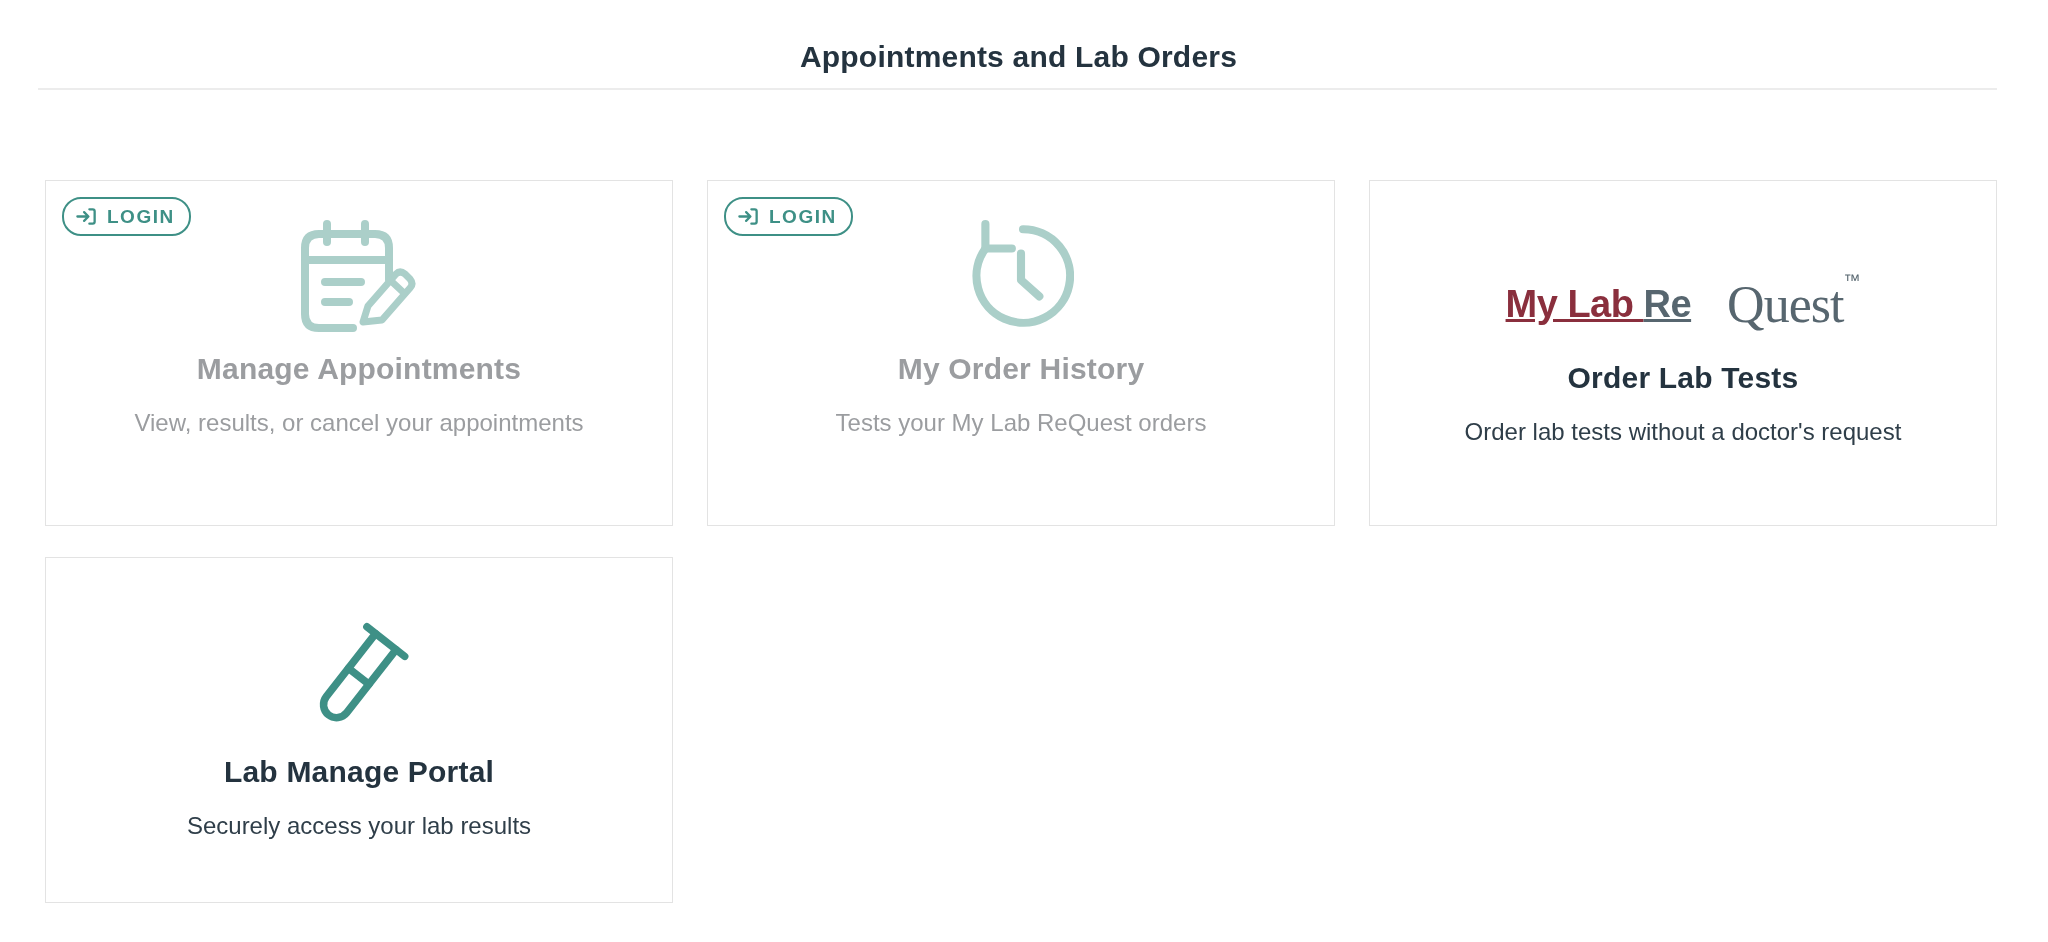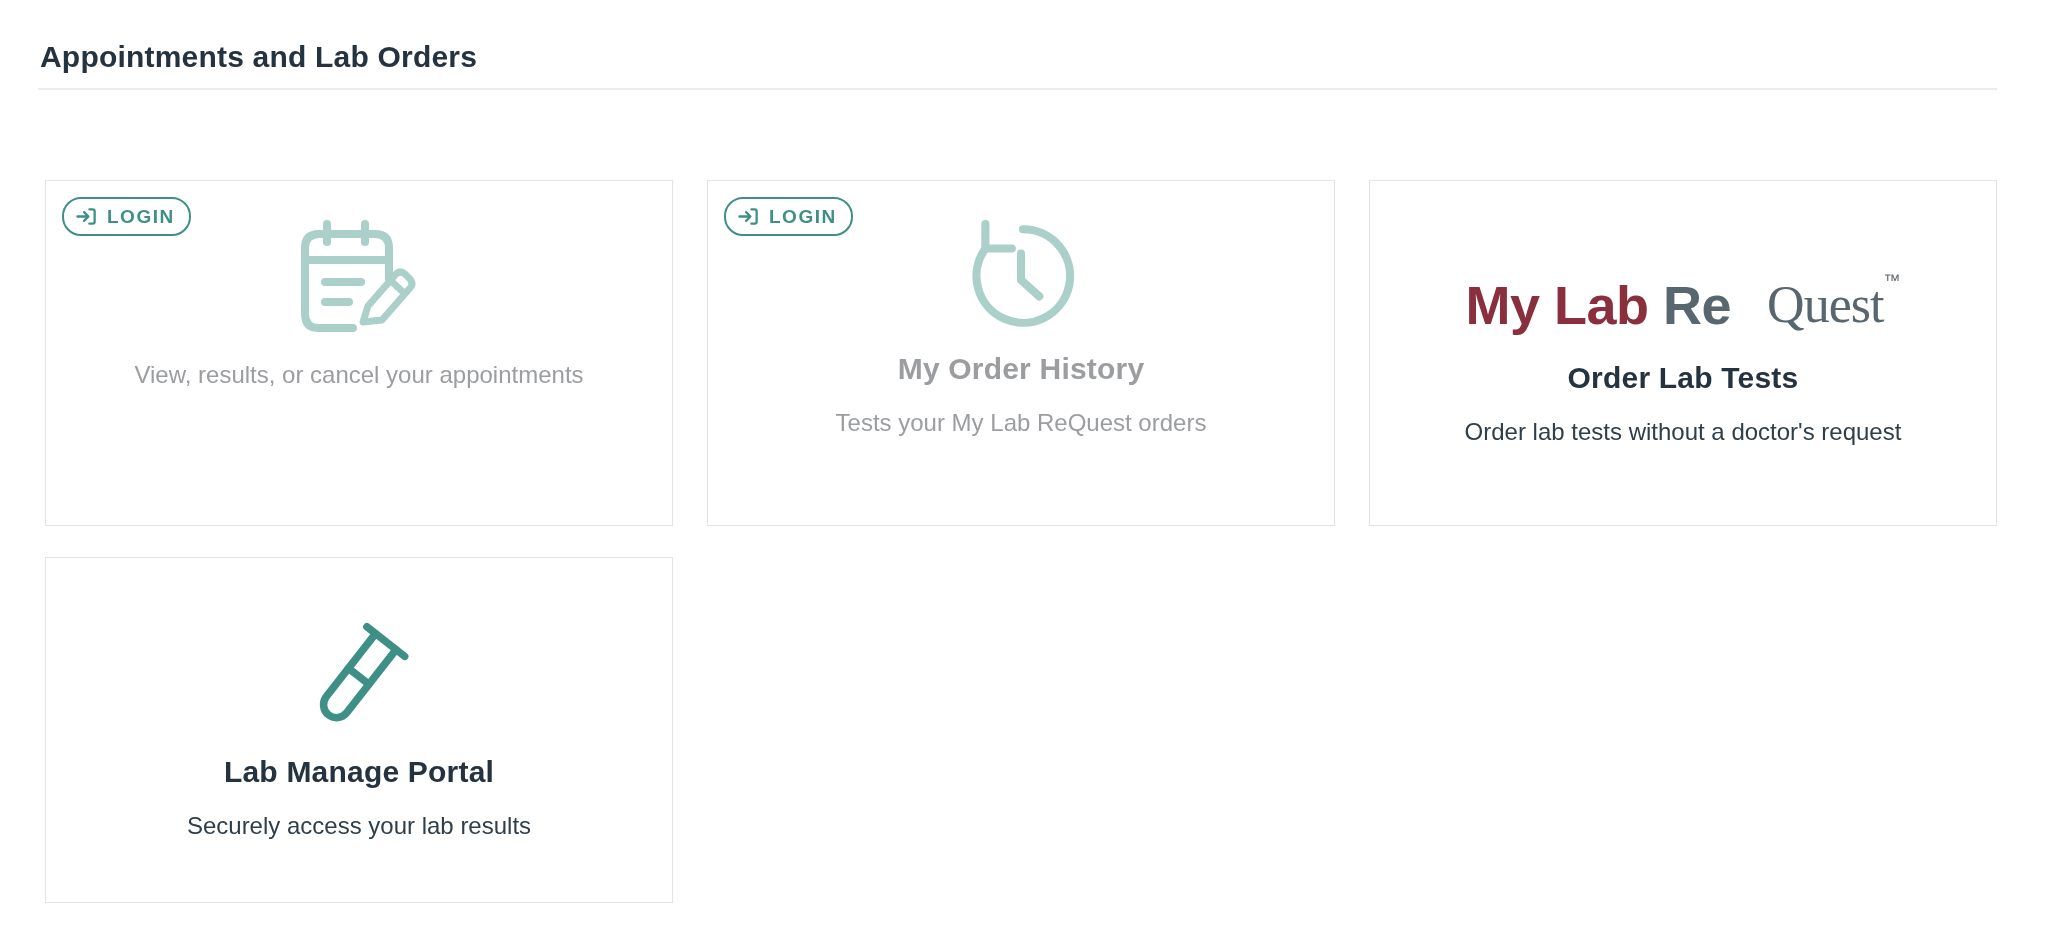--- a/index.html
+++ b/index.html
@@ -24,20 +24,21 @@
   }
   .content{
     padding:0 51px 0 45px;
   }
   .page-title{
     margin:40px 0 0 -5px;
     font-size:30px;
     font-weight:700;
     letter-spacing:.2px;
     color:var(--heading);
+    text-align:center;
   }
   .title-rule{
     height:2px;
     background:var(--rule);
     margin:14px 0 0 -7px;
   }
   .grid{
     margin-top:90px;
     display:grid;
     grid-template-columns:repeat(3,1fr);
@@ -100,24 +101,25 @@
   .login-badge svg{display:block;}
   
   .mlr-logo{
     height:96px;
     display:flex;
     align-items:center;
     justify-content:center;
     white-space:pre;
   }
   .mlr-sans{
-    font-size:54px;
+    font-size:38px;
     font-weight:700;
     color:var(--logo-maroon);
     letter-spacing:-.5px;
+    text-decoration:underline;
   }
   .mlr-re{color:var(--logo-slate);}
   .mlr-serif{
     font-family:"Liberation Serif","DejaVu Serif",serif;
     font-size:52px;
     font-weight:400;
     color:var(--logo-slate);
     letter-spacing:-1px;
     margin-left:36px;
   }
@@ -169,20 +171,21 @@
       <div class="card-icon">
         <svg class="icon" width="116" height="118" viewBox="0 0 116 116" stroke-width="8">
           <path d="M26,6 V24 M64,6 V24"></path>
           <path d="M88,62 V30 Q88,16 74,16 H18 Q4,16 4,30 V96 Q4,110 18,110 H52"></path>
           <path d="M4,42 H88"></path>
           <path d="M24,64 H60 M24,84 H48"></path>
           <path d="M62,104 L67,88 L95,56 Q99,52 104,56 L109,61 Q113,66 109,70 L81,102 Z" stroke-width="7"></path>
           <path d="M89,62 L103,75" stroke-width="7"></path>
         </svg>
       </div>
+      <h3 class="card-title">Manage Appointments</h3>
       <p class="card-desc">View, results, or cancel your appointments</p>
     </div>
 
     <div class="card muted">
       <div class="login-badge">
         <svg class="icon" width="23" height="23" viewBox="0 0 24 24" stroke-width="2.4">
           <path d="M2.5,12 H13.5 M9.5,7.5 L14,12 L9.5,16.5"></path>
           <path d="M15,4.5 H18.5 Q20.5,4.5 20.5,6.5 V17.5 Q20.5,19.5 18.5,19.5 H15"></path>
         </svg>
         <span>LOGIN</span>

